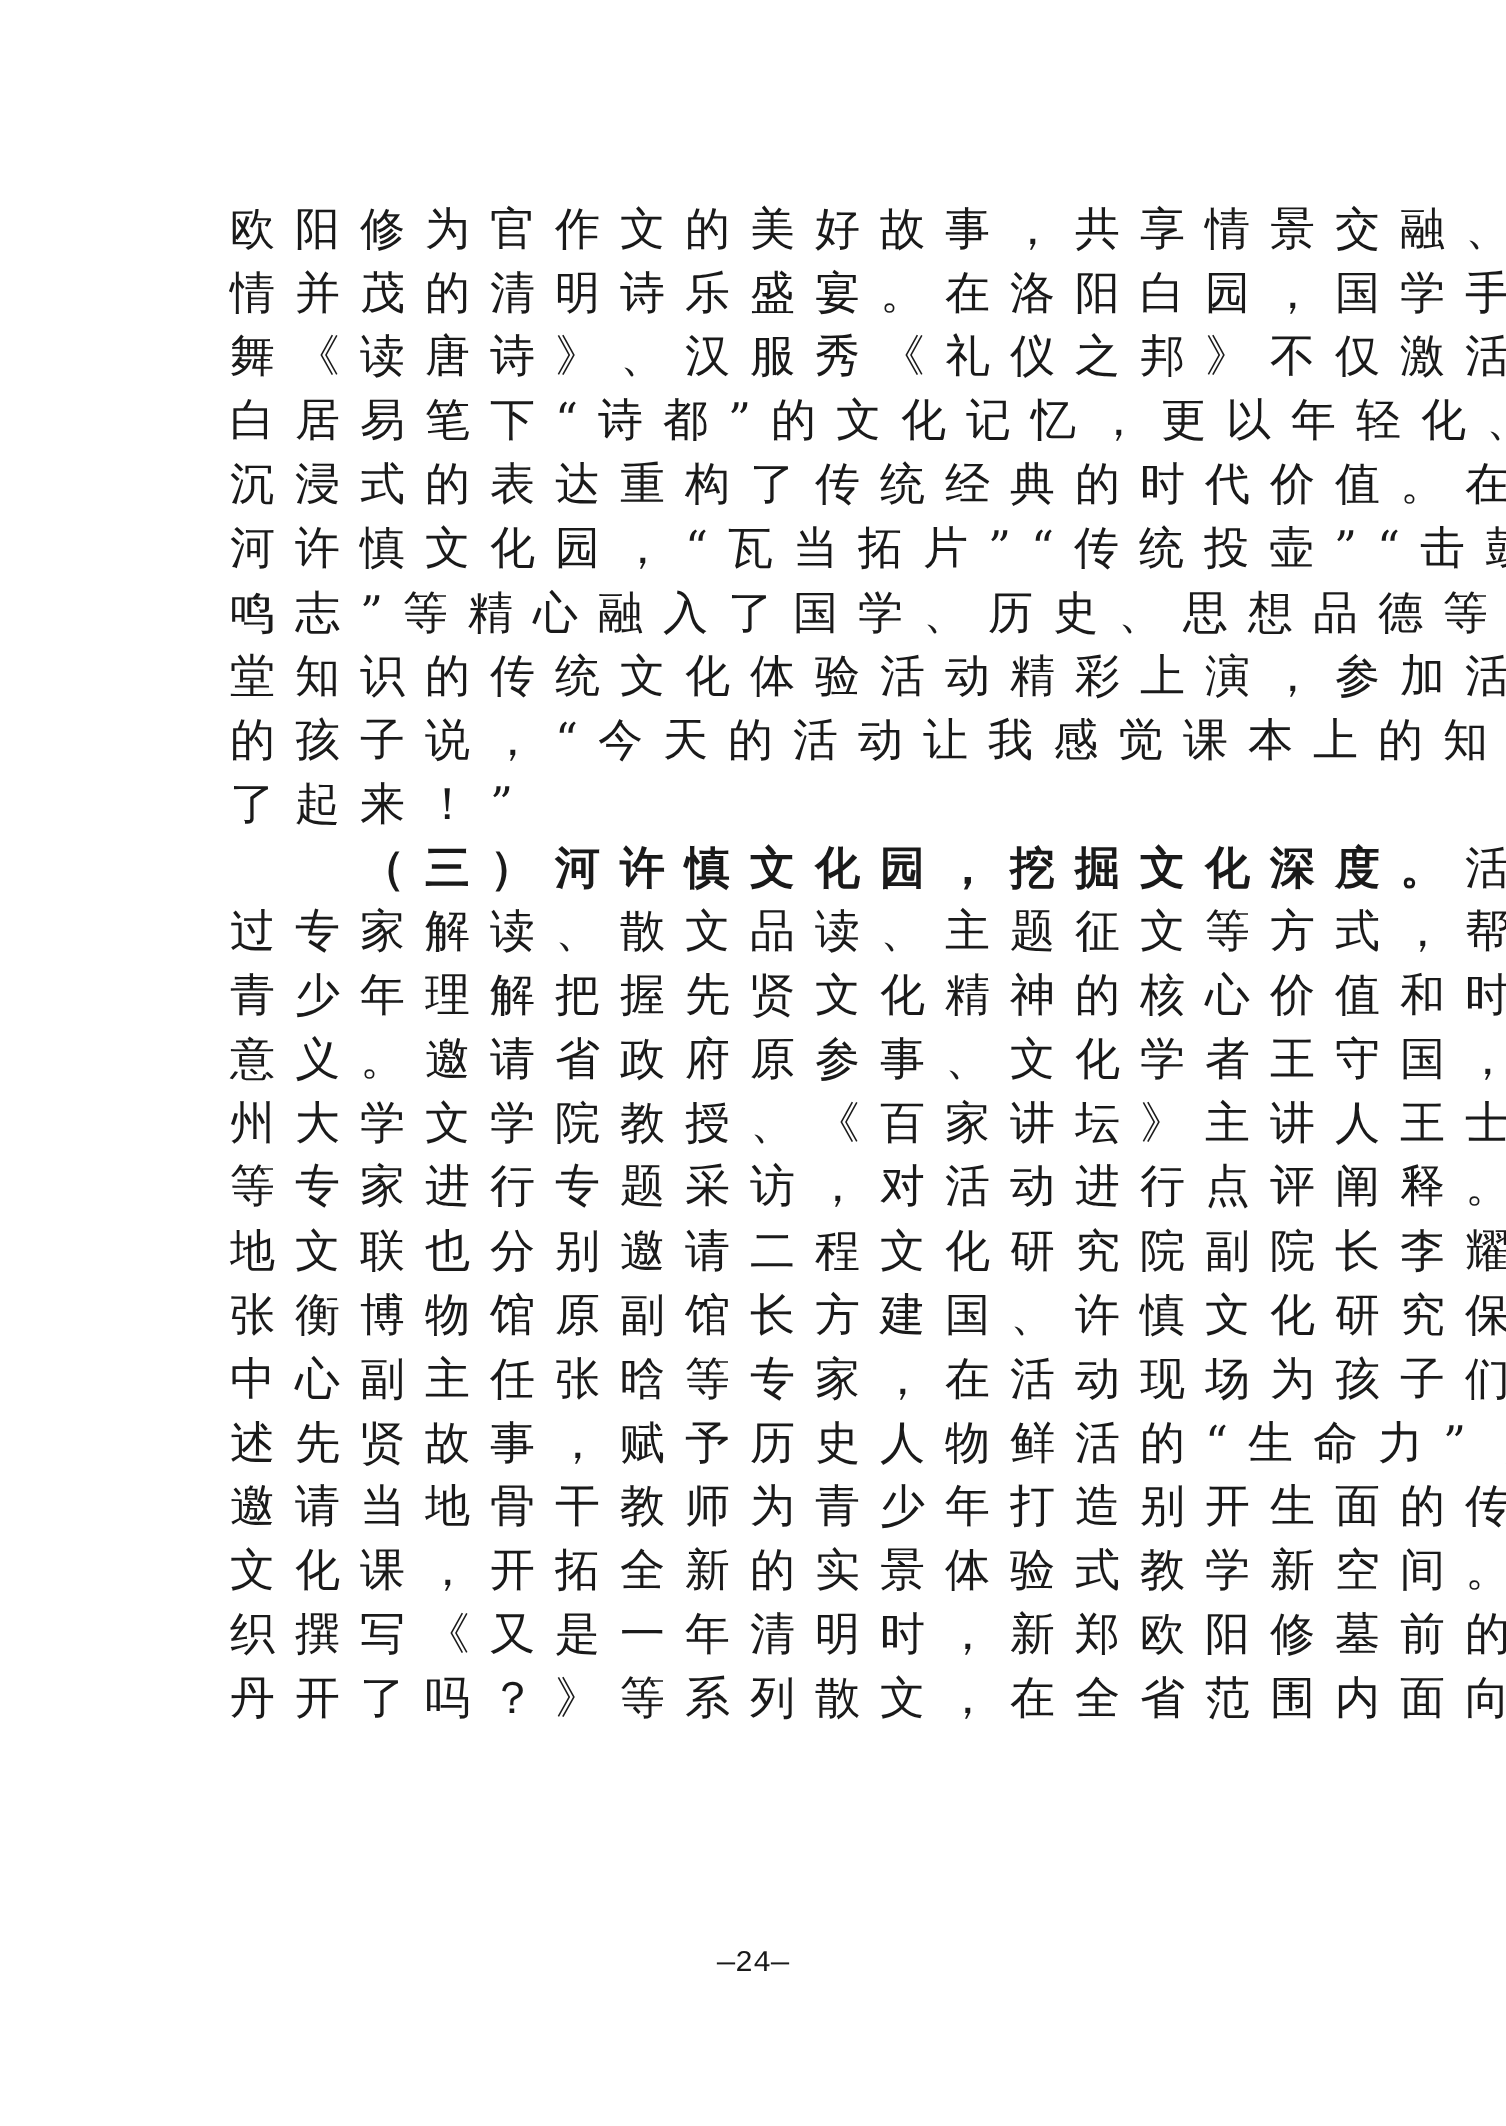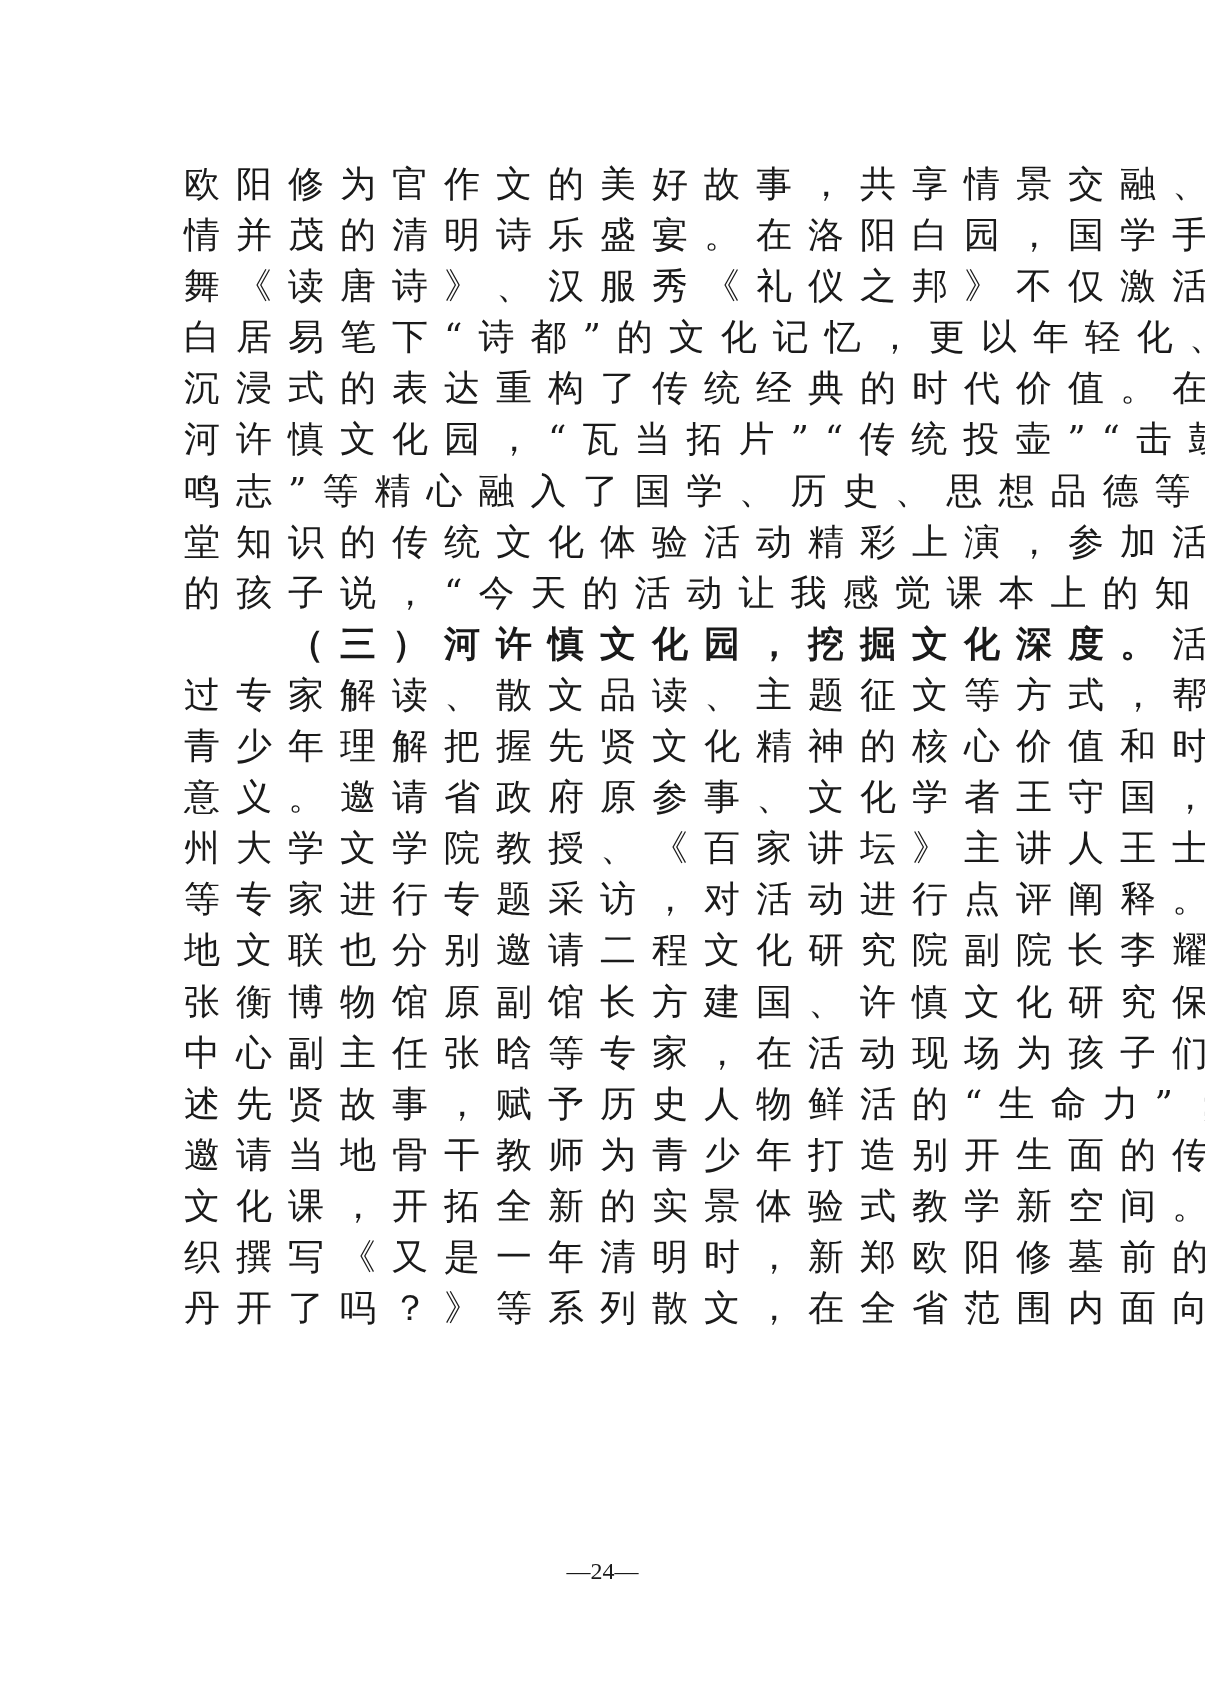--- a/index.html
+++ b/index.html
@@ -15,38 +15,39 @@
       line-height: 51.1px;
       color: #1a1a1a;
       letter-spacing: 16px;
     }
     .line { display: block; white-space: nowrap; height: 51.1px; }
     .indent { padding-left: 104px; }
     .heading-run { font-weight: bold; }
     .page-number {
       position: absolute; left: 0; width: 1205px; top: 1558px;
       text-align: center;
-      font-family: Liberation Serif, serif;
+      font-family: Liberation Mono, monospace;
       font-size: 24px; color: #1a1a1a;
     }
   </style>
 </head>
 <body>
 
 <div class="page">
   <div class="body-text">
     <span class="line">欧阳修为官作文的美好故事，共享情景交融、声</span>
     <span class="line">情并茂的清明诗乐盛宴。在洛阳白园，国学手势</span>
     <span class="line">舞《读唐诗》、汉服秀《礼仪之邦》不仅激活了</span>
     <span class="line">白居易笔下“诗都”的文化记忆，更以年轻化、</span>
     <span class="line">沉浸式的表达重构了传统经典的时代价值。在漯</span>
     <span class="line">河许慎文化园，“瓦当拓片”“传统投壶”“击鼓</span>
     <span class="line">鸣志”等精心融入了国学、历史、思想品德等课</span>
     <span class="line">堂知识的传统文化体验活动精彩上演，参加活动</span>
     <span class="line">的孩子说，“今天的活动让我感觉课本上的知识活</span>
+    <span class="line">了起来！”</span>
 
     <span class="line indent"><span class="heading-run">（三）河许慎文化园，挖掘文化深度。</span><span>活动通</span></span>
 
     <span class="line">过专家解读、散文品读、主题征文等方式，帮助</span>
     <span class="line">青少年理解把握先贤文化精神的核心价值和时代</span>
     <span class="line">意义。邀请省政府原参事、文化学者王守国，郑</span>
     <span class="line">州大学文学院教授、《百家讲坛》主讲人王士祥，</span>
     <span class="line">等专家进行专题采访，对活动进行点评阐释。各</span>
     <span class="line">地文联也分别邀请二程文化研究院副院长李耀曾、</span>
     <span class="line">张衡博物馆原副馆长方建国、许慎文化研究保护</span>

